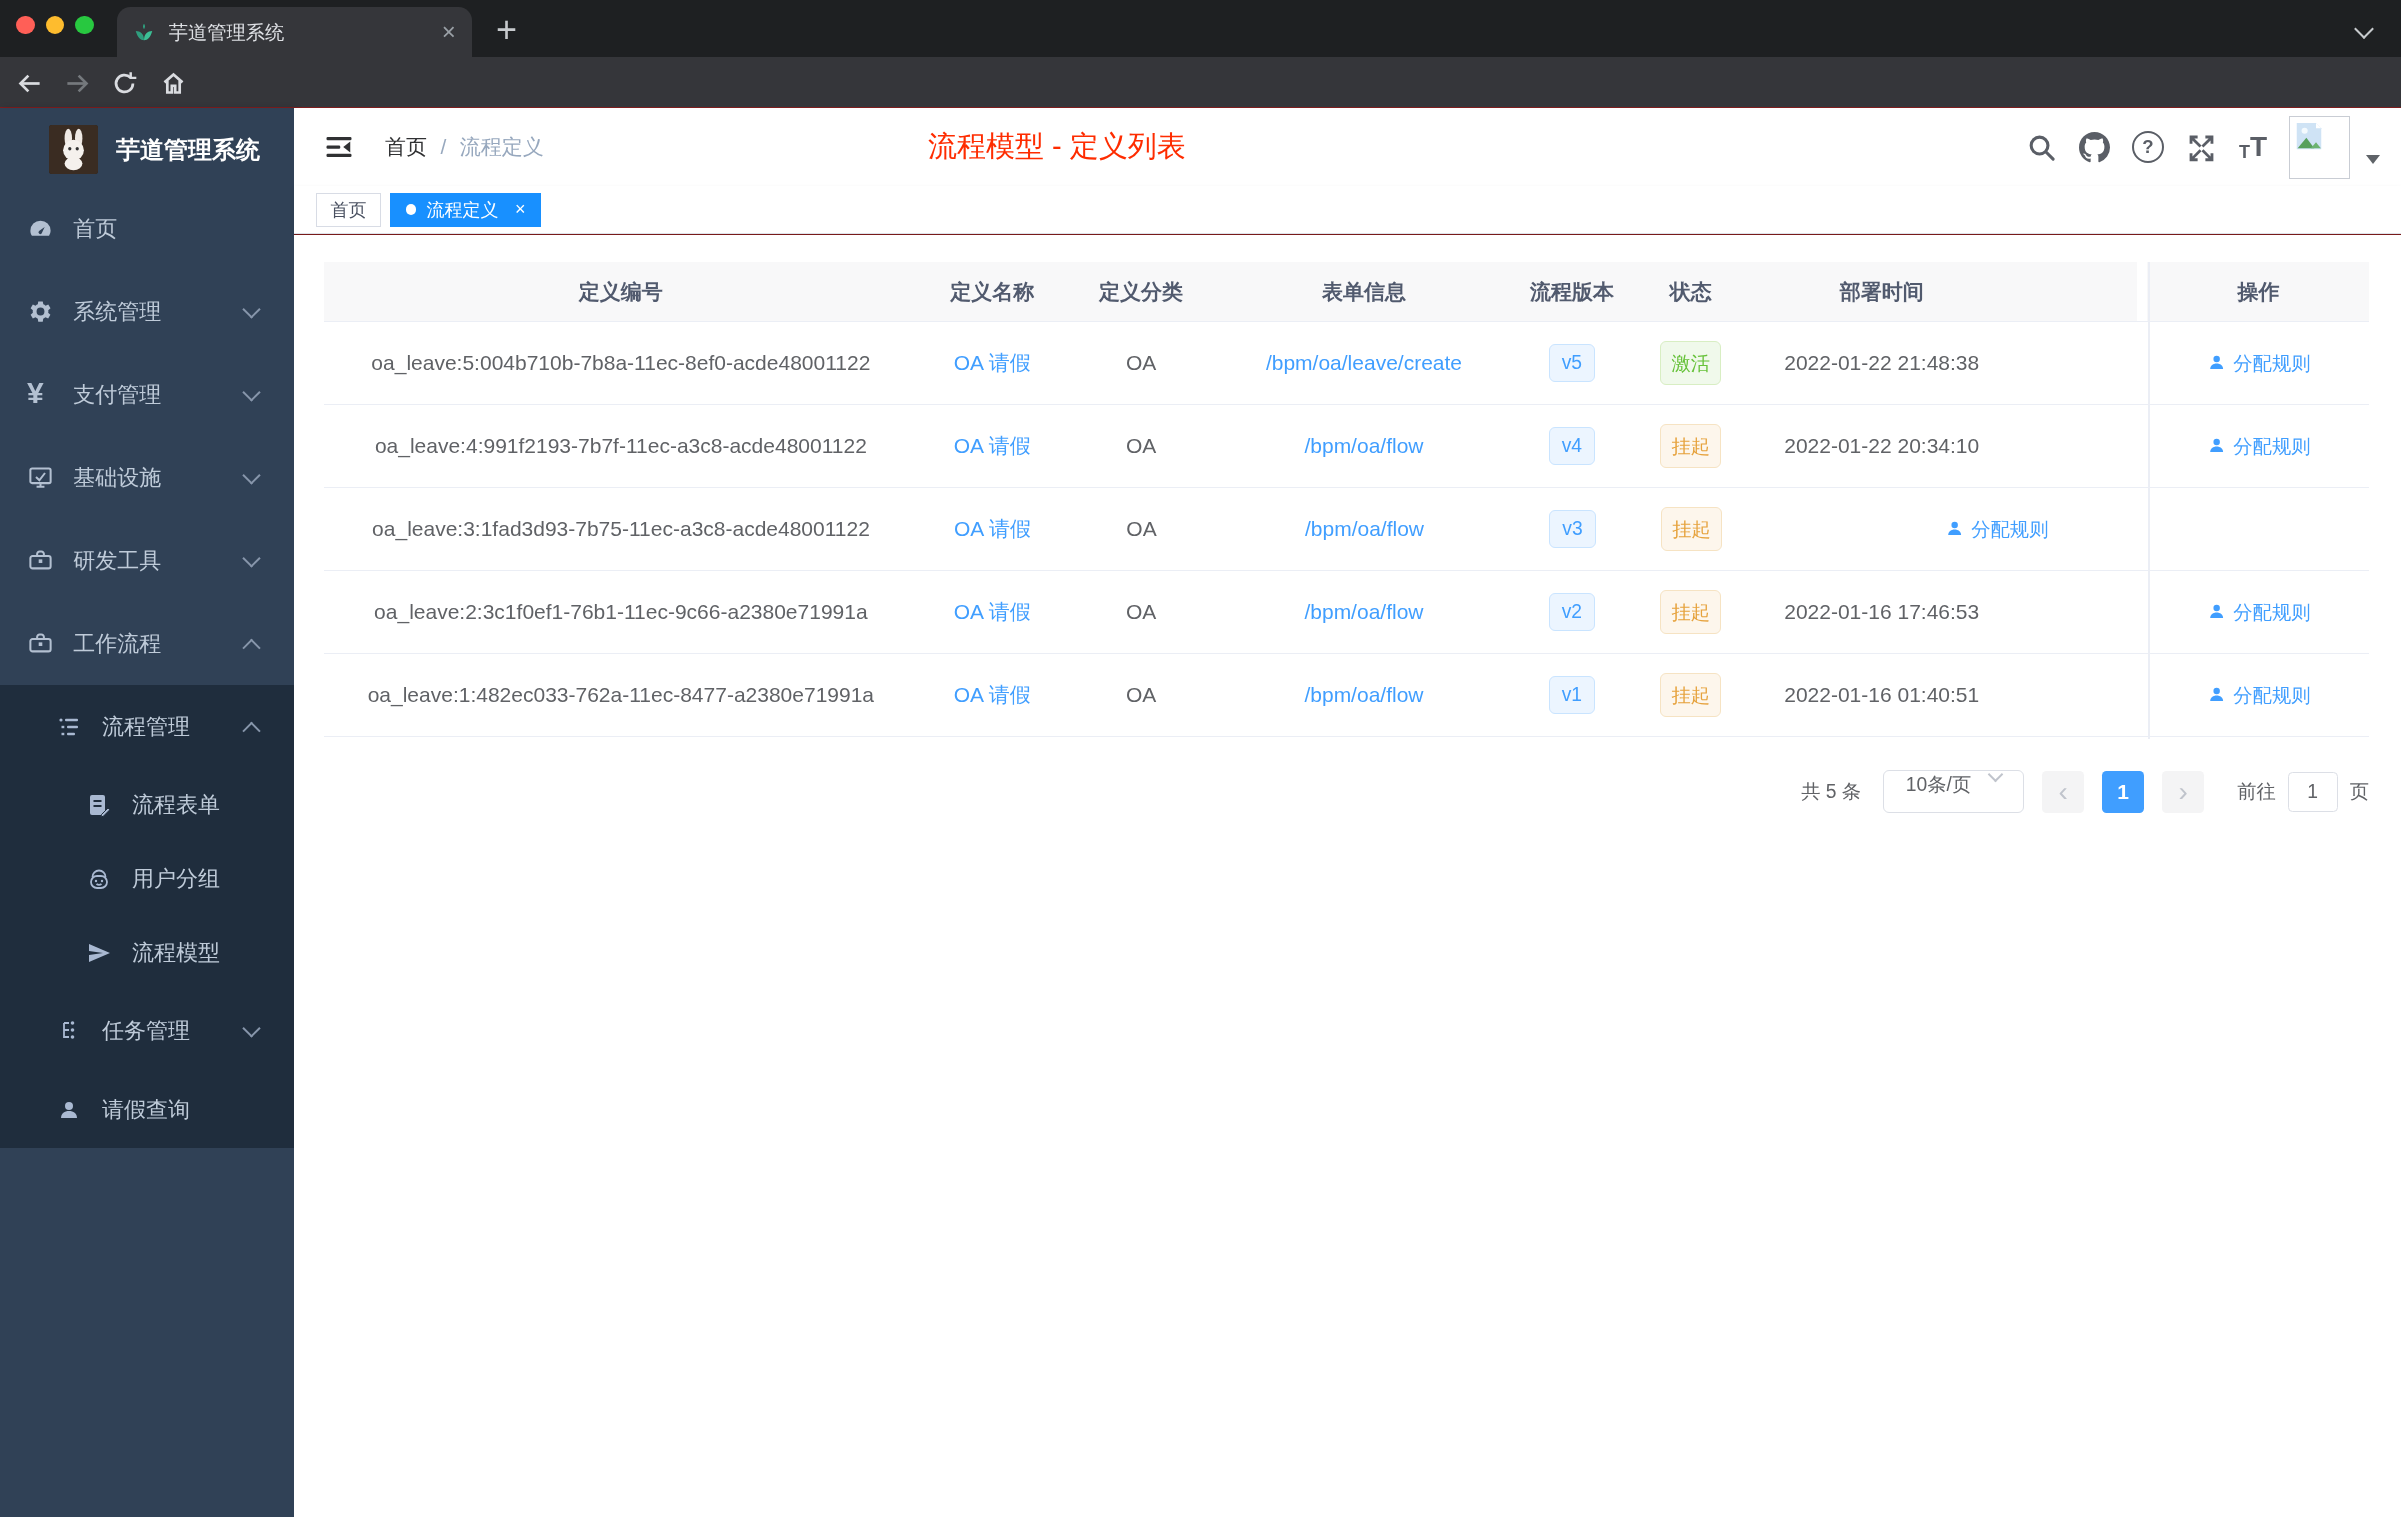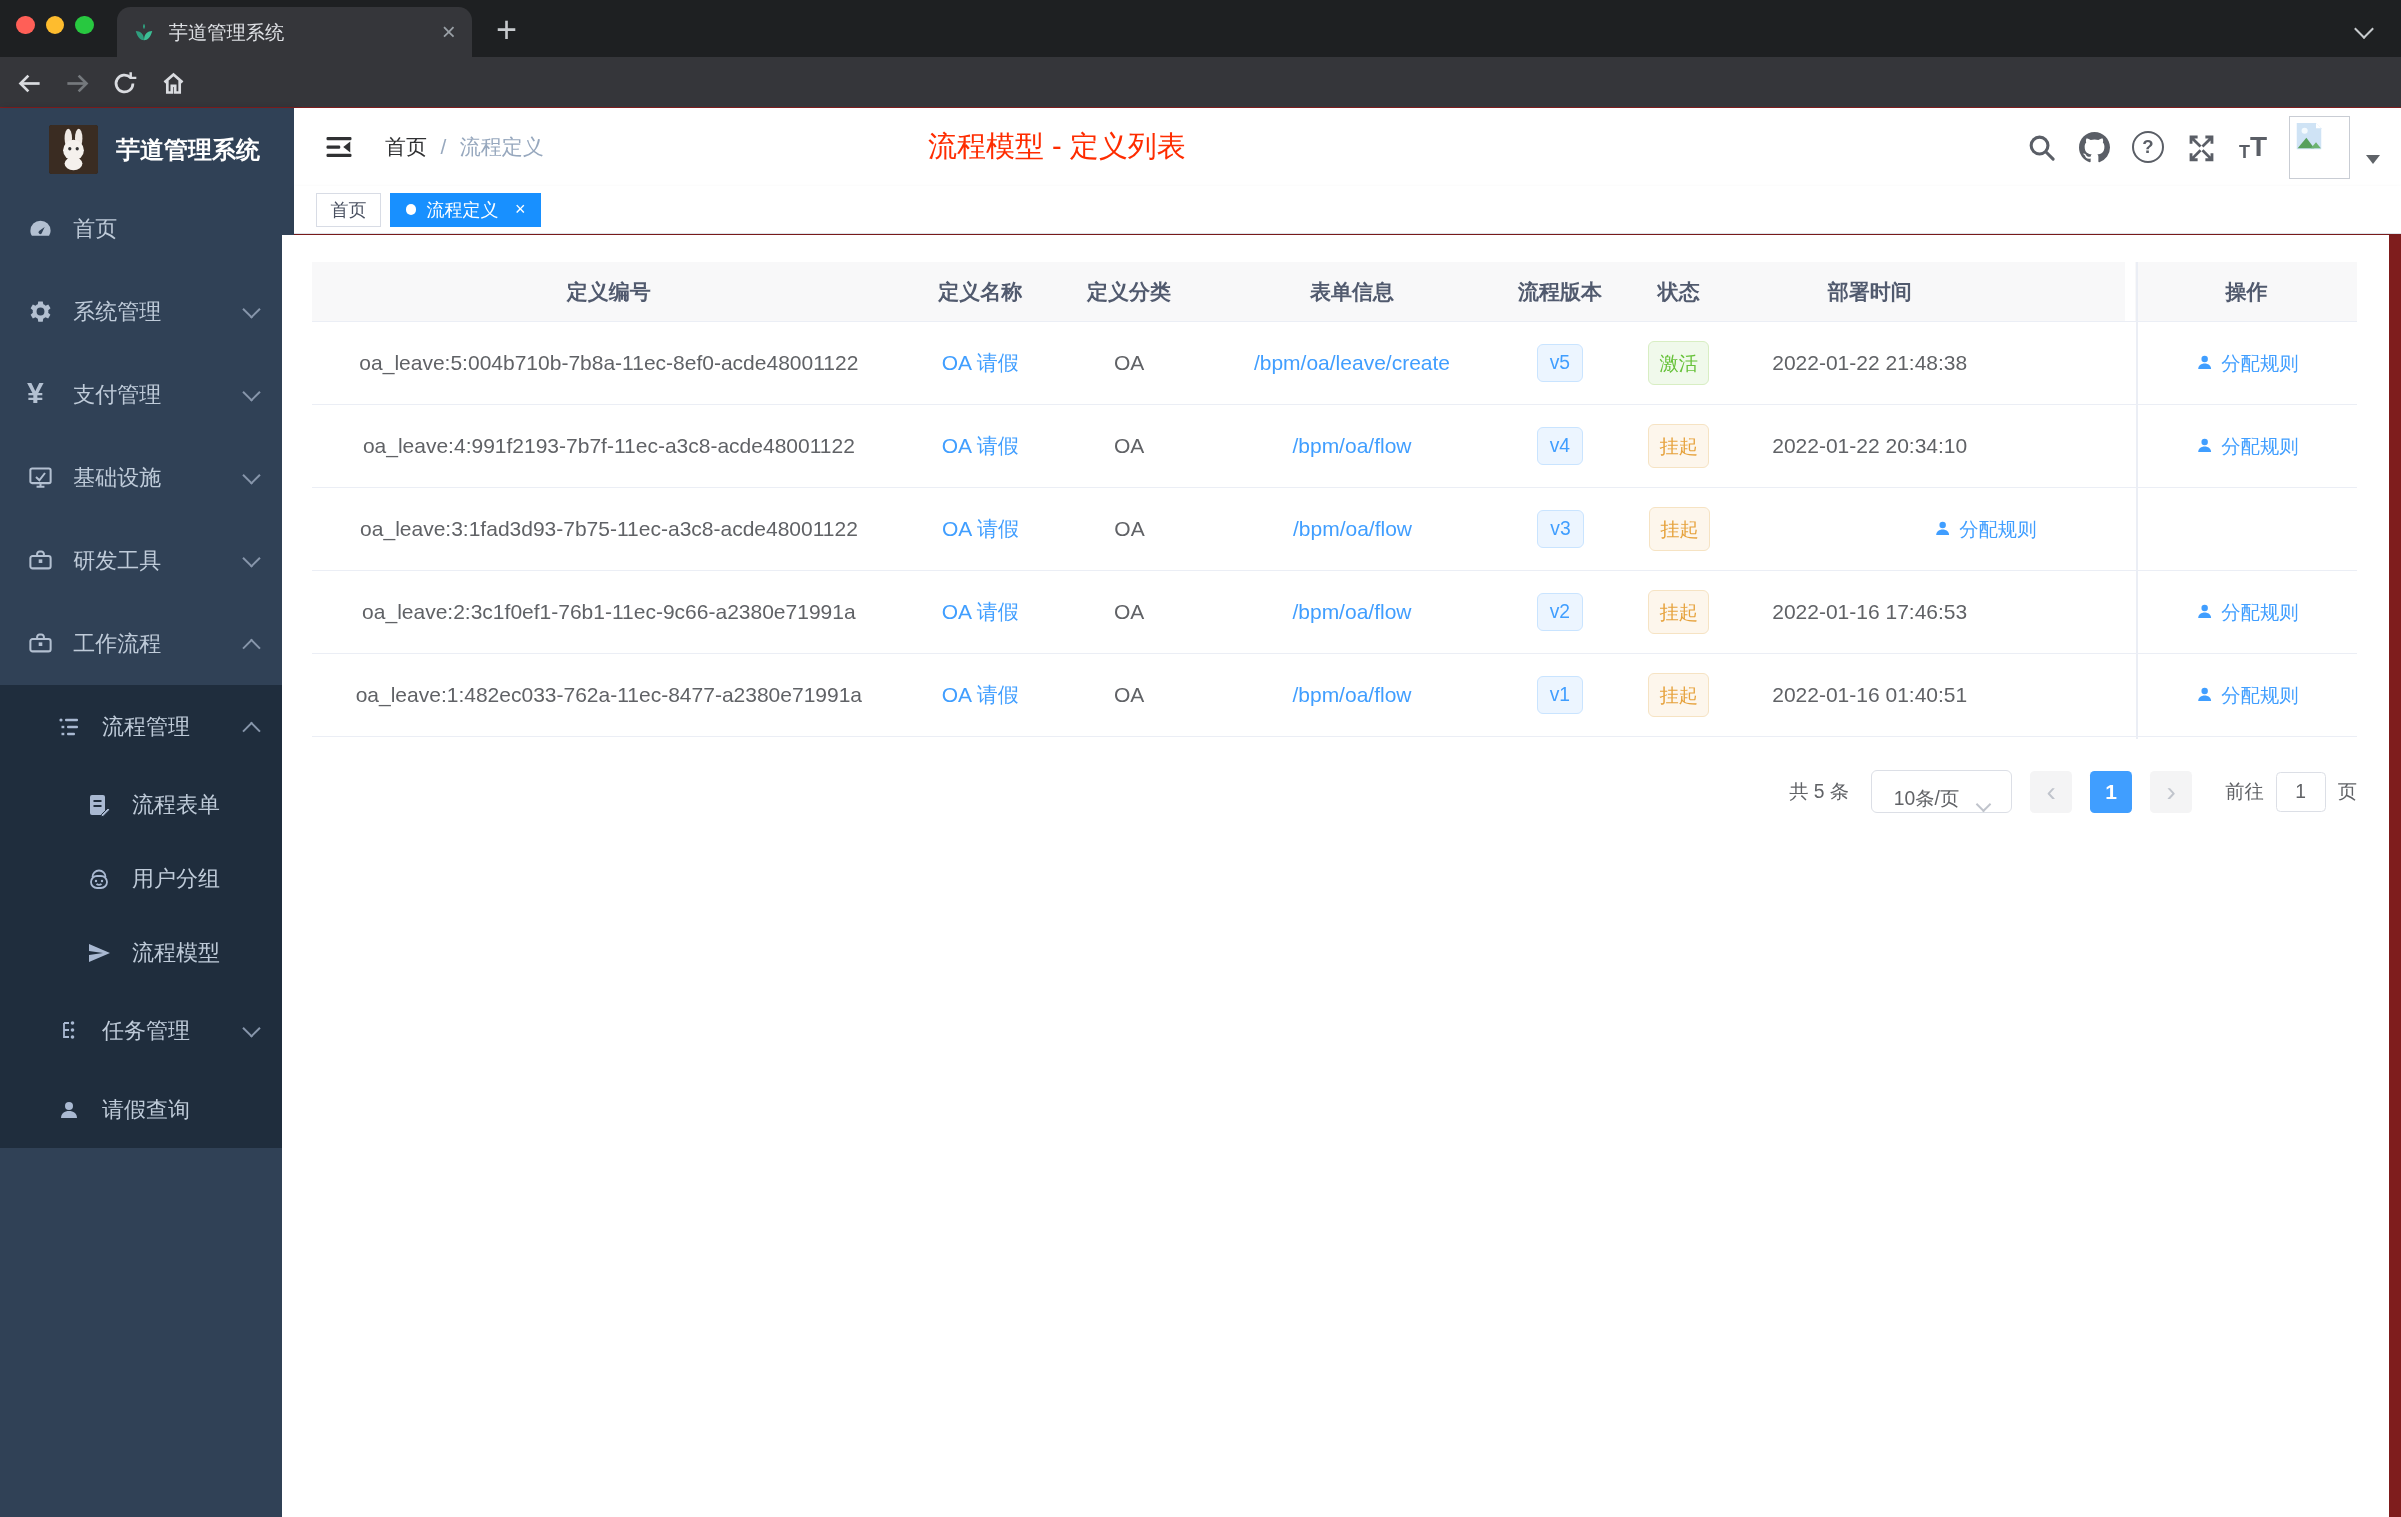--- a/index.html
+++ b/index.html
@@ -91,21 +91,21 @@
   .tagsbar{position:absolute;left:294px;top:186px;width:2107px;height:48px;background:#fff;
       border-bottom:1.5px solid #dfe3ea;box-shadow:0 2.2px 5.2px rgba(0,0,0,.07);display:flex;
       align-items:center;padding-left:22px;box-sizing:border-box;gap:9px;}
   .tag{height:34px;display:flex;align-items:center;padding:0 13.4px;border:1.5px solid #d8dce5;
       background:#fff;color:#495060;font-size:18px;box-sizing:border-box;}
   .tag.active{background:#1890ff;border-color:#1890ff;color:#fff;gap:10.4px;padding:0 15px;}
   .tag-dot{width:10.4px;height:10.4px;border-radius:50%;background:#fff;}
   .tag-close{font-size:18px;margin-left:6px;}
 
   
-  .content{position:absolute;left:282px;top:235px;width:2107px;height:1283px;background:#fff;}
+  .content{position:absolute;left:294px;top:235px;width:2107px;height:1283px;background:#fff;}
   .table{position:absolute;left:30px;top:27px;width:2045px;}
   .thead{display:flex;height:59px;background:#f8f8f9;border-bottom:1.5px solid #ebeef5;
       font-weight:bold;color:#515a6e;font-size:21px;}
   .tr{display:flex;height:82px;border-bottom:1.5px solid #ebeef5;font-size:21px;color:#606266;
       background:#fff;}
   .th,.td{display:flex;align-items:center;justify-content:center;box-sizing:border-box;text-align:center;}
   .c-id{width:594px}.c-name{width:149px}.c-cat{width:149px}.c-form{width:297px}
   .c-ver{width:119px}.c-status{width:119px}.c-time{width:263px}.c-fill{width:135px}.c-act{width:221px}
   .link{color:#409eff;cursor:pointer;}
   .vbadge{padding:7.4px 12px;border:1.5px solid #c9e4ff;background:#ecf5ff;color:#409eff;
@@ -115,21 +115,21 @@
   .badge.orange{background:#fdf6ec;border-color:#f6e3c3;color:#e6a23c;}
   .action-link{display:flex;align-items:center;gap:7.4px;color:#409eff;font-size:19.3px;cursor:pointer;}
   .fixed-gap{position:absolute;left:1813px;top:0;width:10.4px;height:59px;background:#fff;}
   .fixed-divider{position:absolute;left:1824px;top:0;width:1.5px;height:477px;background:#ebeef5;}
 
   
   .pager{position:absolute;left:0;top:535px;width:2075px;display:flex;align-items:center;
       justify-content:flex-end;font-size:19.3px;color:#606266;}
   .pg-total{margin-right:22px;text-align:center;}
   .pg-select{width:141px;height:43px;border:1.5px solid #dcdfe6;border-radius:6px;display:flex;
-      align-items:flex-end;justify-content:center;gap:19.3px;box-sizing:border-box;color:#606266;}
+      align-items:flex-start;justify-content:center;gap:19.3px;box-sizing:border-box;color:#606266;}
   .sel-caret{width:9px;height:9px;border-right:2.2px solid #c0c4cc;border-bottom:2.2px solid #c0c4cc;
       transform:rotate(45deg) translate(-1.5px,-1.5px);}
   .pg-btn{width:42px;height:42px;background:#f4f4f5;border-radius:4.5px;display:flex;align-items:center;
       justify-content:center;color:#c0c4cc;font-size:28px;margin-left:18px;}
   .pg-cur{width:42px;height:42px;background:#409eff;border-radius:4.5px;display:flex;align-items:center;
       justify-content:center;color:#fff;font-weight:bold;margin-left:18px;font-size:21px;}
   .pg-goto{margin-left:33px;}
   .pg-input{width:50px;height:40px;border:1.5px solid #dcdfe6;border-radius:4.5px;margin:0 12px;
       display:flex;align-items:center;justify-content:center;box-sizing:border-box;color:#606266;}
 </style>

